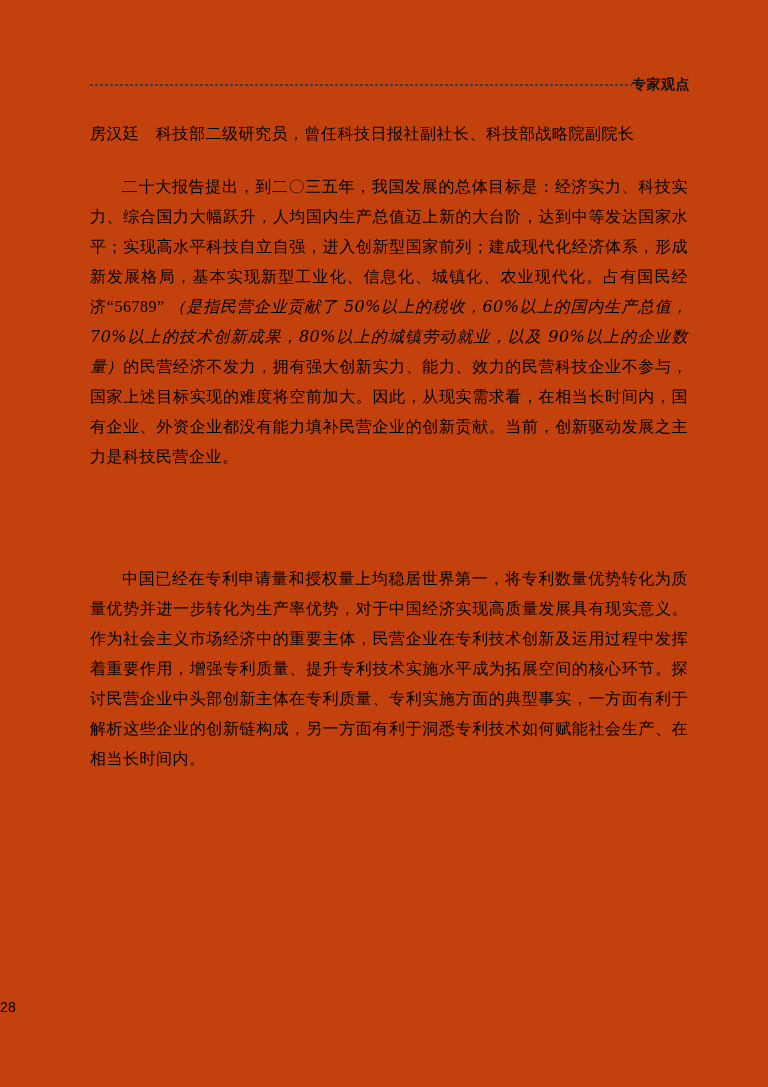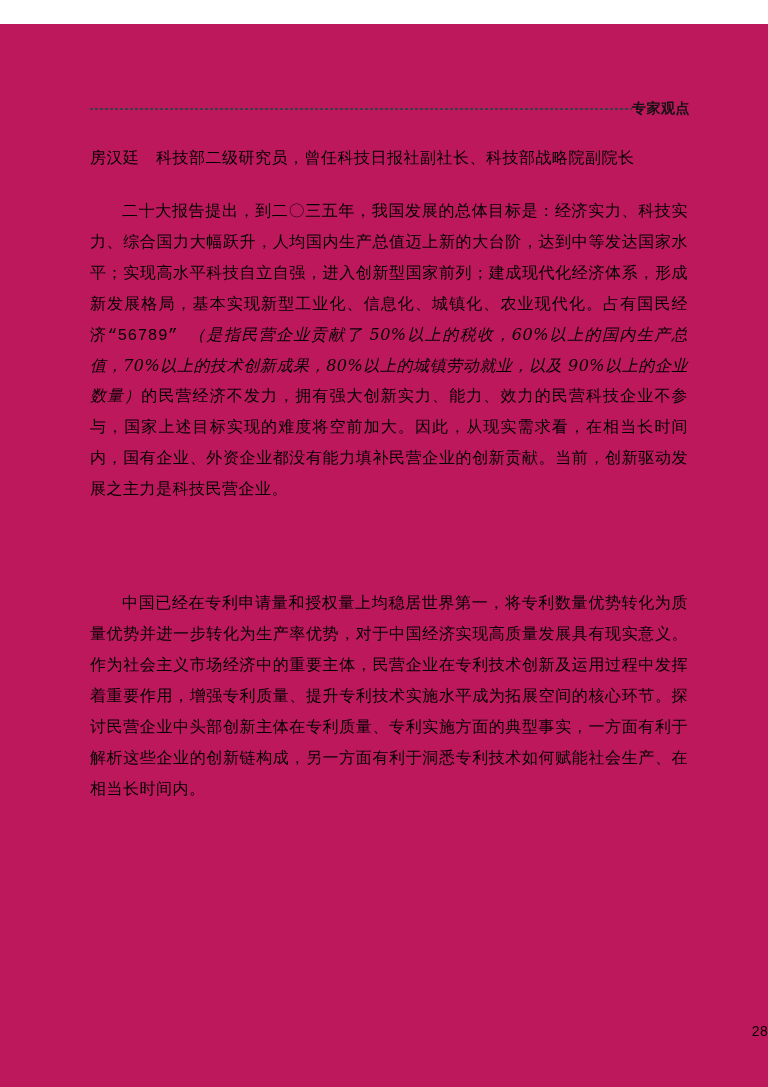--- a/index.html
+++ b/index.html
@@ -11,22 +11,21 @@
     width: 768px;
     height: 1087px;
     position: relative;
     font-family: "Liberation Sans", sans-serif;
     color: #1a1a1a;
     overflow: hidden;
   }
   .page {
     position: absolute;
     inset: 0;
-    background: #be185d;
-    margin-top: 24px;
+    background: #c2410c;
   }
   
   .header-row {
     position: absolute;
     left: 90px;
     right: 78px;
     top: 76px;
     height: 17px;
     display: flex;
     align-items: center;
@@ -68,34 +67,34 @@
     font-size: 16px;
     line-height: 30px;
     letter-spacing: 0.5px;
     text-align: justify;
     text-indent: 2em;
     color: #000;
   }
   .p1pos { top: 172px; }
   .p2pos { top: 564px; }
   .seg-normal {
-    font-family: Liberation Mono, monospace;
+    font-family: Liberation Serif, serif;
   }
   .seg-kai {
     font-family: "DejaVu Serif", serif;
     font-style: italic;
     font-weight: 400;
   }
   
   .footer {
     position: absolute;
     left: 0;
     right: 0;
     top: 999px;
-    text-align: right;
+    text-align: left;
     font-size: 14px;
     color: #000;
     letter-spacing: 0.3px;
   }
 </style>
 </head>
 <body>
 
 <div class="page">
 

